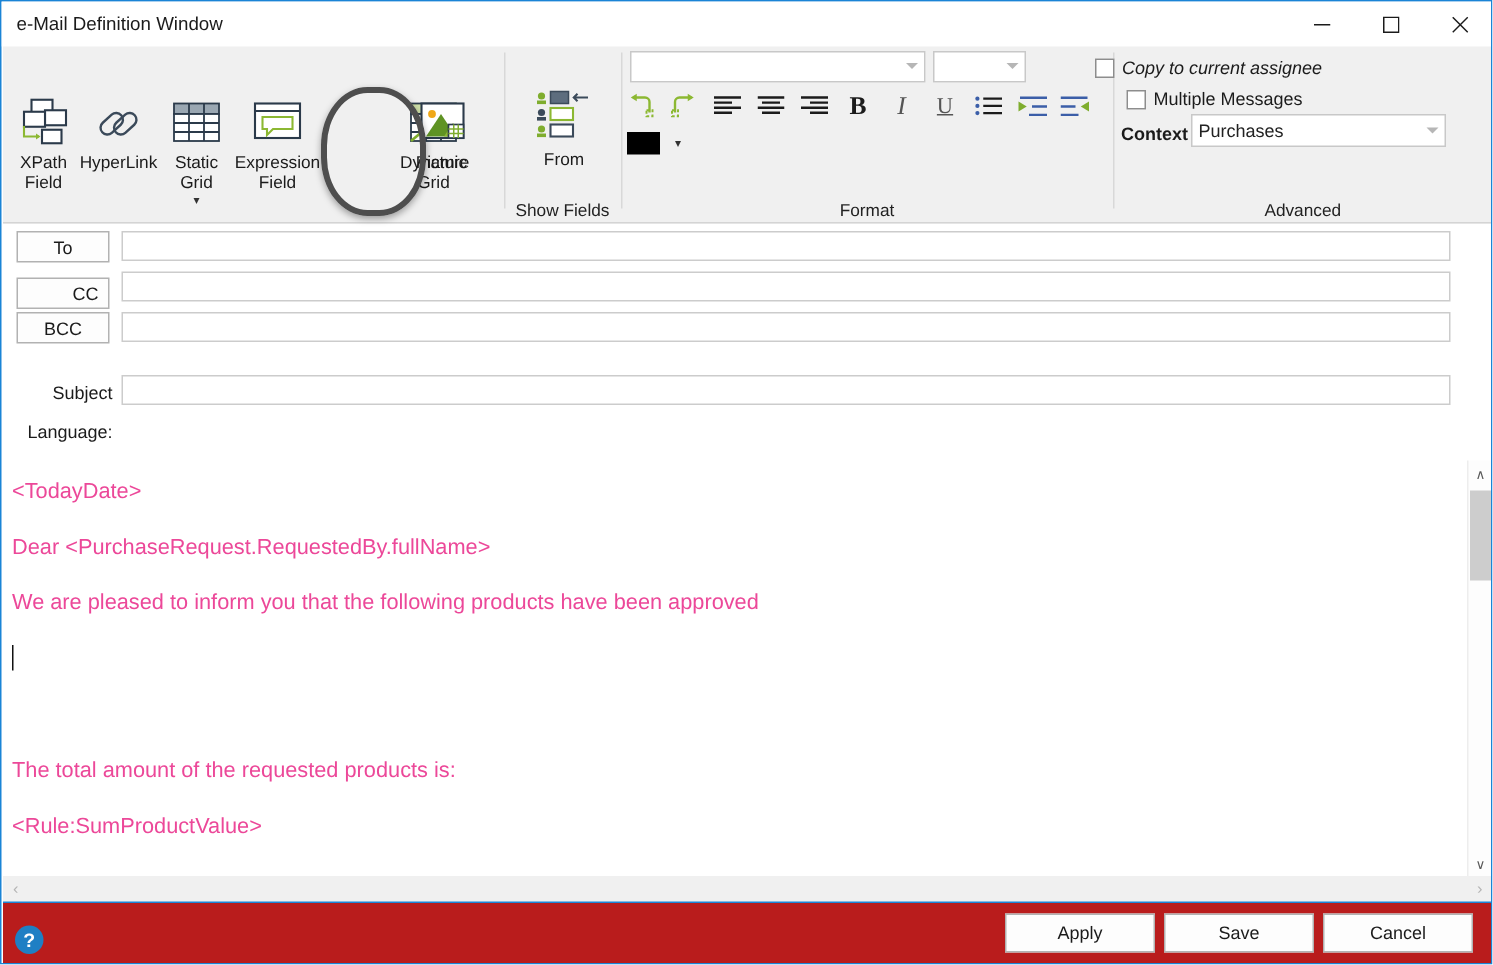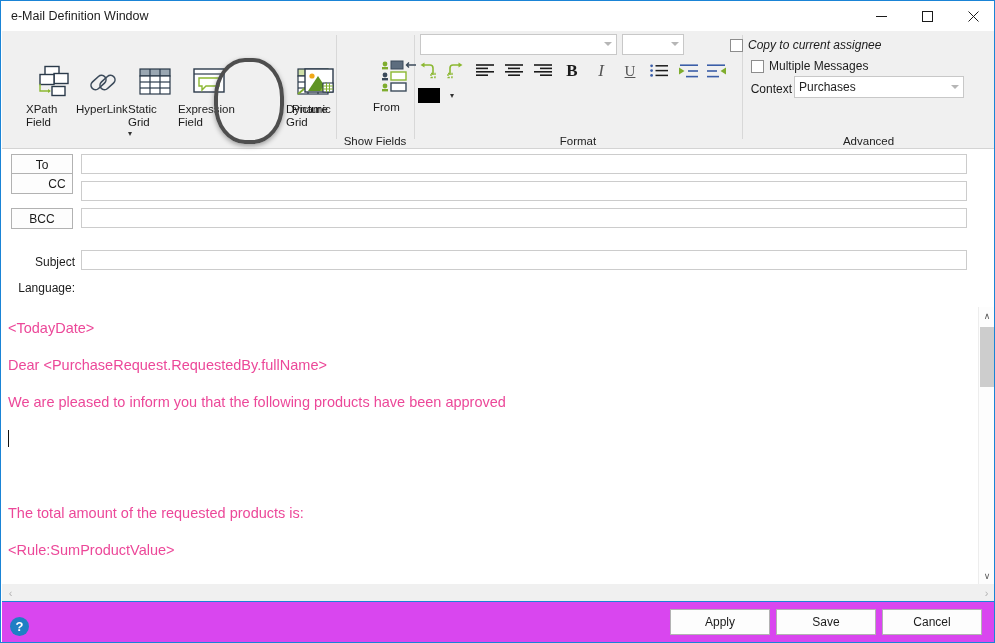--- a/index.html
+++ b/index.html
@@ -77,22 +77,22 @@
     color: #222;
     text-align: center;
     white-space: nowrap;
   }
 
   
   .rbtn {
     position: absolute;
     top: 32px;
     width: 54px;
+    text-align: center;
     cursor: default;
-    margin-left: 24px;
   }
   .rbtn .ricon {
     height: 38px;
     display: flex;
     align-items: center;
     justify-content: center;
   }
   .rbtn .rlabel {
     font-size: 11.5px;
     line-height: 13px;
@@ -288,21 +288,21 @@
     font-size: 11px;
   }
 
   
   .footer {
     position: absolute;
     left: 1px;
     top: 601px;
     width: 993px;
     height: 41px;
-    background: #d946ef;
+    background: #b91c1c;
     box-sizing: border-box;
   }
   .foot-btn {
     position: absolute;
     top: 7px;
     width: 100px;
     height: 26px;
     background: #fdfdfd;
     border: 1px solid #b2b2b2;
     box-sizing: border-box;
@@ -584,32 +584,32 @@
     <div class="group-label" style="left:412px; width:328px;">Format</div>
 
     <div class="chkrow" style="left:728px; top:7px;font-style:italic;">
       <span class="chkbox"></span>
       <span>Copy to current assignee</span>
     </div>
     <div class="chkrow" style="left:749px; top:28px;">
       <span class="chkbox"></span>
       <span>Multiple Messages</span>
     </div>
-    <div class="field-label" style="left:745px; top:51px; width:45px;">Context</div>
+    <div class="field-label" style="left:745px; top:51px; width:45px;font-weight:bold;">Context</div>
     <div class="combo" style="left:792px; top:45px; width:170px; height:22px;">
       <span>Purchases</span>
       <span class="cb-arrow" style="top:8px;"></span>
     </div>
     <div class="group-label" style="left:740px; width:253px;">Advanced</div>
   </div>
 
   <div class="addr-btn" style="top:153px;">To</div>
   <div class="addr-input" style="top:153px;"></div>
 
-  <div class="addr-btn" style="top:172px;padding-left:30px;">CC</div>
+  <div class="addr-btn" style="top:184px;padding-left:30px;">CC</div>
   <div class="addr-input" style="top:180px;"></div>
 
   <div class="addr-btn" style="top:207px;">BCC</div>
   <div class="addr-input" style="top:207px;"></div>
 
   <div class="field-label" style="left:10px; top:254px; width:64px;">Subject</div>
   <div class="addr-input" style="top:249px;"></div>
 
   <div class="field-label" style="left:10px; top:280px; width:64px;">Language:</div>
 

